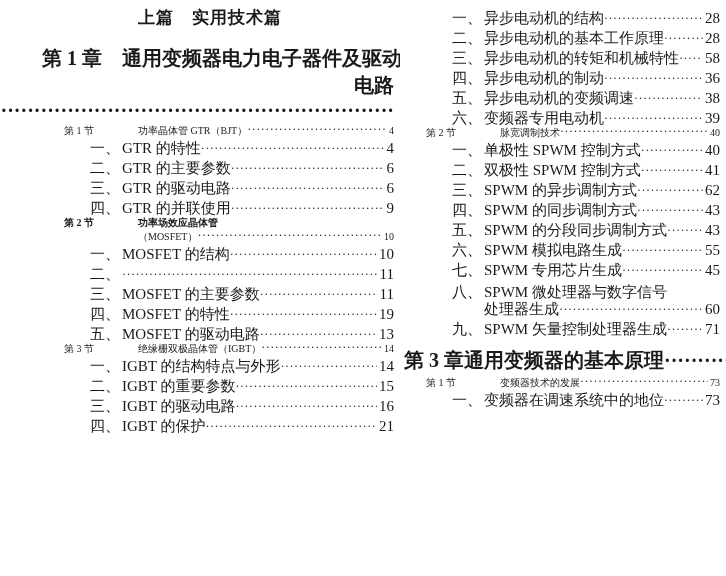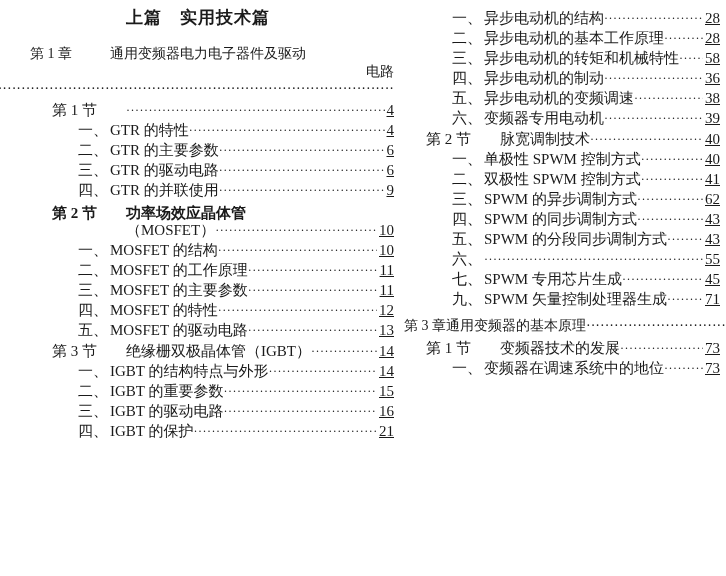--- a/index.html
+++ b/index.html
@@ -21,21 +21,21 @@
     display: flex;
     box-sizing: border-box;
     padding-top: 6px;
   }
   .col {
     box-sizing: border-box;
     overflow: hidden;
   }
   .col-left {
     width: 400px;
-    padding-left: 30px;
+    padding-left: 42px;
     padding-right: 6px;
   }
   .col-right {
     width: 326px;
     padding-left: 4px;
     padding-right: 6px;
   }
 
   
   .entry {
@@ -54,40 +54,39 @@
     letter-spacing: 0.5px;
     font-size: 12px;
     color: #222;
     position: relative;
     top: -1px;
   }
   .entry .pg {
     flex: 0 0 auto;
     padding-left: 2px;
     text-align: left;
-    text-decoration: underline;
   }
 
   
   .part-title {
     font-size: 17px;
     font-weight: bold;
     margin: 0 0 16px 0;
     padding-left: 96px;
     letter-spacing: 1px;
   }
   .part-title .sp {
     display: inline-block;
     width: 18px;
   }
 
   
   .chapter {
-    font-size: 14px;
-    font-weight: normal;
+    font-size: 20px;
+    font-weight: bold;
     margin-top: 10px;
     margin-bottom: 2px;
   }
   .chapter .chead {
     display: inline-block;
     width: 80px;
   }
   .chapter-line1 {
     display: block;
     white-space: nowrap;
@@ -100,22 +99,21 @@
     flex-direction: column;
   }
   .chapter-one-line {
     display: flex;
     align-items: center;
     white-space: nowrap;
   }
 
   
   .section {
-    font-size: 15px;
-    margin-top: 6px;
+    font-size: 10px;
     padding-left: 22px;
   }
   .section .shead {
     display: inline-block;
     width: 74px;
     flex: 0 0 auto;
   }
 
   
   .item {
@@ -145,20 +143,21 @@
     <div id="left-body">
         <div class="chapter">
           <div class="chapter-line1"><span class="chead">第 1 章</span><span>通用变频器电力电子器件及驱动</span></div>
           <div class="chapter-line2">
             <span class="lbl">电路</span>
             <span class="dots dotfill"></span>
           </div>
         </div>
         <div class="section entry">
           <span class="shead">第 1 节</span>
+          <span class="lbl">功率晶体管 GTR（BJT）</span>
           <span class="dots dotfill"></span>
           <span class="pg">4</span>
         </div>
         <div class="item entry">
           <span class="ihead">一、</span>
           <span class="lbl">GTR 的特性</span>
           <span class="dots dotfill"></span>
           <span class="pg">4</span>
         </div>
         <div class="item entry">
@@ -188,35 +187,34 @@
           </div>
         </div>
         <div class="item entry">
           <span class="ihead">一、</span>
           <span class="lbl">MOSFET 的结构</span>
           <span class="dots dotfill"></span>
           <span class="pg">10</span>
         </div>
         <div class="item entry">
           <span class="ihead">二、</span>
-          <span class="lbl">MOSFET 的工作原理</span>
           <span class="dots dotfill"></span>
           <span class="pg">11</span>
         </div>
         <div class="item entry">
           <span class="ihead">三、</span>
           <span class="lbl">MOSFET 的主要参数</span>
           <span class="dots dotfill"></span>
           <span class="pg">11</span>
         </div>
         <div class="item entry">
           <span class="ihead">四、</span>
           <span class="lbl">MOSFET 的特性</span>
           <span class="dots dotfill"></span>
-          <span class="pg">12</span>
+          <span class="pg">19</span>
         </div>
         <div class="item entry">
           <span class="ihead">五、</span>
           <span class="lbl">MOSFET 的驱动电路</span>
           <span class="dots dotfill"></span>
           <span class="pg">13</span>
         </div>
         <div class="section entry">
           <span class="shead">第 3 节</span>
           <span class="lbl">绝缘栅双极晶体管（IGBT）</span>
@@ -319,28 +317,37 @@
           <span class="pg">43</span>
         </div>
         <div class="item entry">
           <span class="ihead">五、</span>
           <span class="lbl">SPWM 的分段同步调制方式</span>
           <span class="dots dotfill"></span>
           <span class="pg">43</span>
         </div>
         <div class="item entry">
           <span class="ihead">六、</span>
+          <span class="lbl">SPWM 模拟电路生成</span>
           <span class="dots dotfill"></span>
           <span class="pg">55</span>
         </div>
         <div class="item entry">
           <span class="ihead">七、</span>
           <span class="lbl">SPWM 专用芯片生成</span>
           <span class="dots dotfill"></span>
           <span class="pg">45</span>
+        </div>
+        <div class="item">
+          <div style="white-space: nowrap;"><span class="ihead">八、</span><span>SPWM 微处理器与数字信号</span></div>
+          <div class="entry" style="padding-left: 32px;">
+            <span class="lbl">处理器生成</span>
+            <span class="dots dotfill"></span>
+            <span class="pg">60</span>
+          </div>
         </div>
         <div class="item entry">
           <span class="ihead">九、</span>
           <span class="lbl">SPWM 矢量控制处理器生成</span>
           <span class="dots dotfill"></span>
           <span class="pg">71</span>
         </div>
         <div class="chapter chapter-one-line">
           <span class="chead">第 3 章</span>
           <span class="lbl">通用变频器的基本原理</span>

